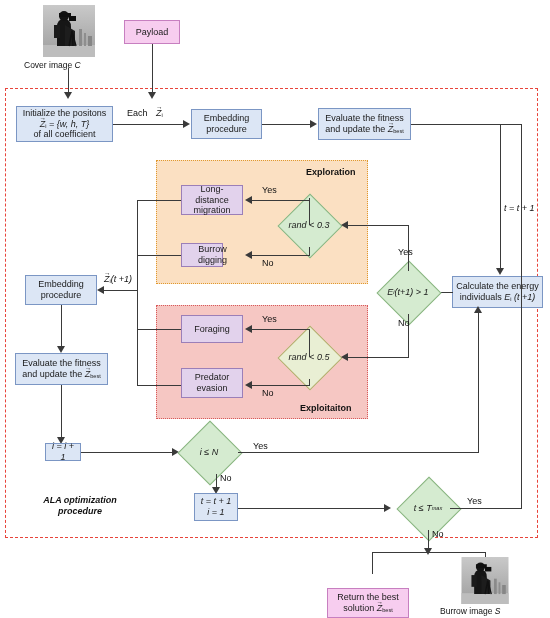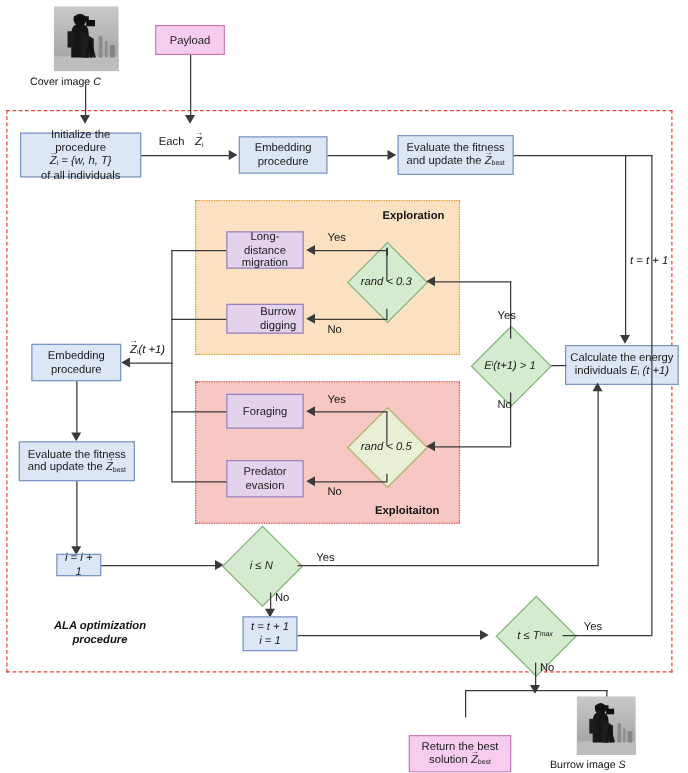--- a/index.html
+++ b/index.html
@@ -98,23 +98,23 @@
   </div>
 
   <div class="ln lnv" style="left:68px;top:68px;height:26px;"></div>
   <div class="arw d" style="left:64px;top:92px;"></div>
 
   <div class="ln lnv" style="left:152px;top:44px;height:50px;"></div>
   <div class="arw d" style="left:148px;top:92px;"></div>
 
   <div class="node rect" style="left:16px;top:106px;width:97px;height:36px;">
     <div class="lines">
-      <div>Initialize the procedure</div>
+      <div>Initialize the positons</div>
       <div><span class="vecz">Z</span><sub>i</sub><span class="it"> = {w, h, T}</span></div>
-      <div>of all individuals</div>
+      <div>of all coefficient</div>
     </div>
   </div>
 
   <div class="ln lnh" style="left:113px;top:124px;width:72px;"></div>
   <div class="arw r" style="left:183px;top:120px;"></div>
   <div class="elabel" style="left:127px;top:108px;">
     <span>Each</span>
     <span style="display:inline-block;width:6px;"></span><span class="vecz">Z</span><sub>i</sub>
   </div>
 
@@ -143,21 +143,21 @@
   <div class="region explore" style="left:156px;top:160px;width:212px;height:124px;"></div>
   <div class="region-label" style="left:306px;top:167px;">Exploration</div>
 
   <div class="node rect purple" style="left:181px;top:185px;width:62px;height:30px;">
     <div class="lines">
       <div>Long-distance</div>
       <div>migration</div>
     </div>
   </div>
 
-  <div class="node rect purple" style="left:181px;top:243px;width:62px;height:24px;padding-left:24px;">
+  <div class="node rect purple" style="left:181px;top:243px;width:42px;height:24px;padding-left:24px;">
     <span>Burrow digging</span>
   </div>
 
   <div class="diamond" style="left:271px;top:203px;width:76px;height:44px;">
     <div class="dshape" style="width:44px;height:44px;left:16px;top:0;"></div>
     <div class="dlabel">
         <span>rand &lt; 0.3</span>
       </div>
   </div>
 

